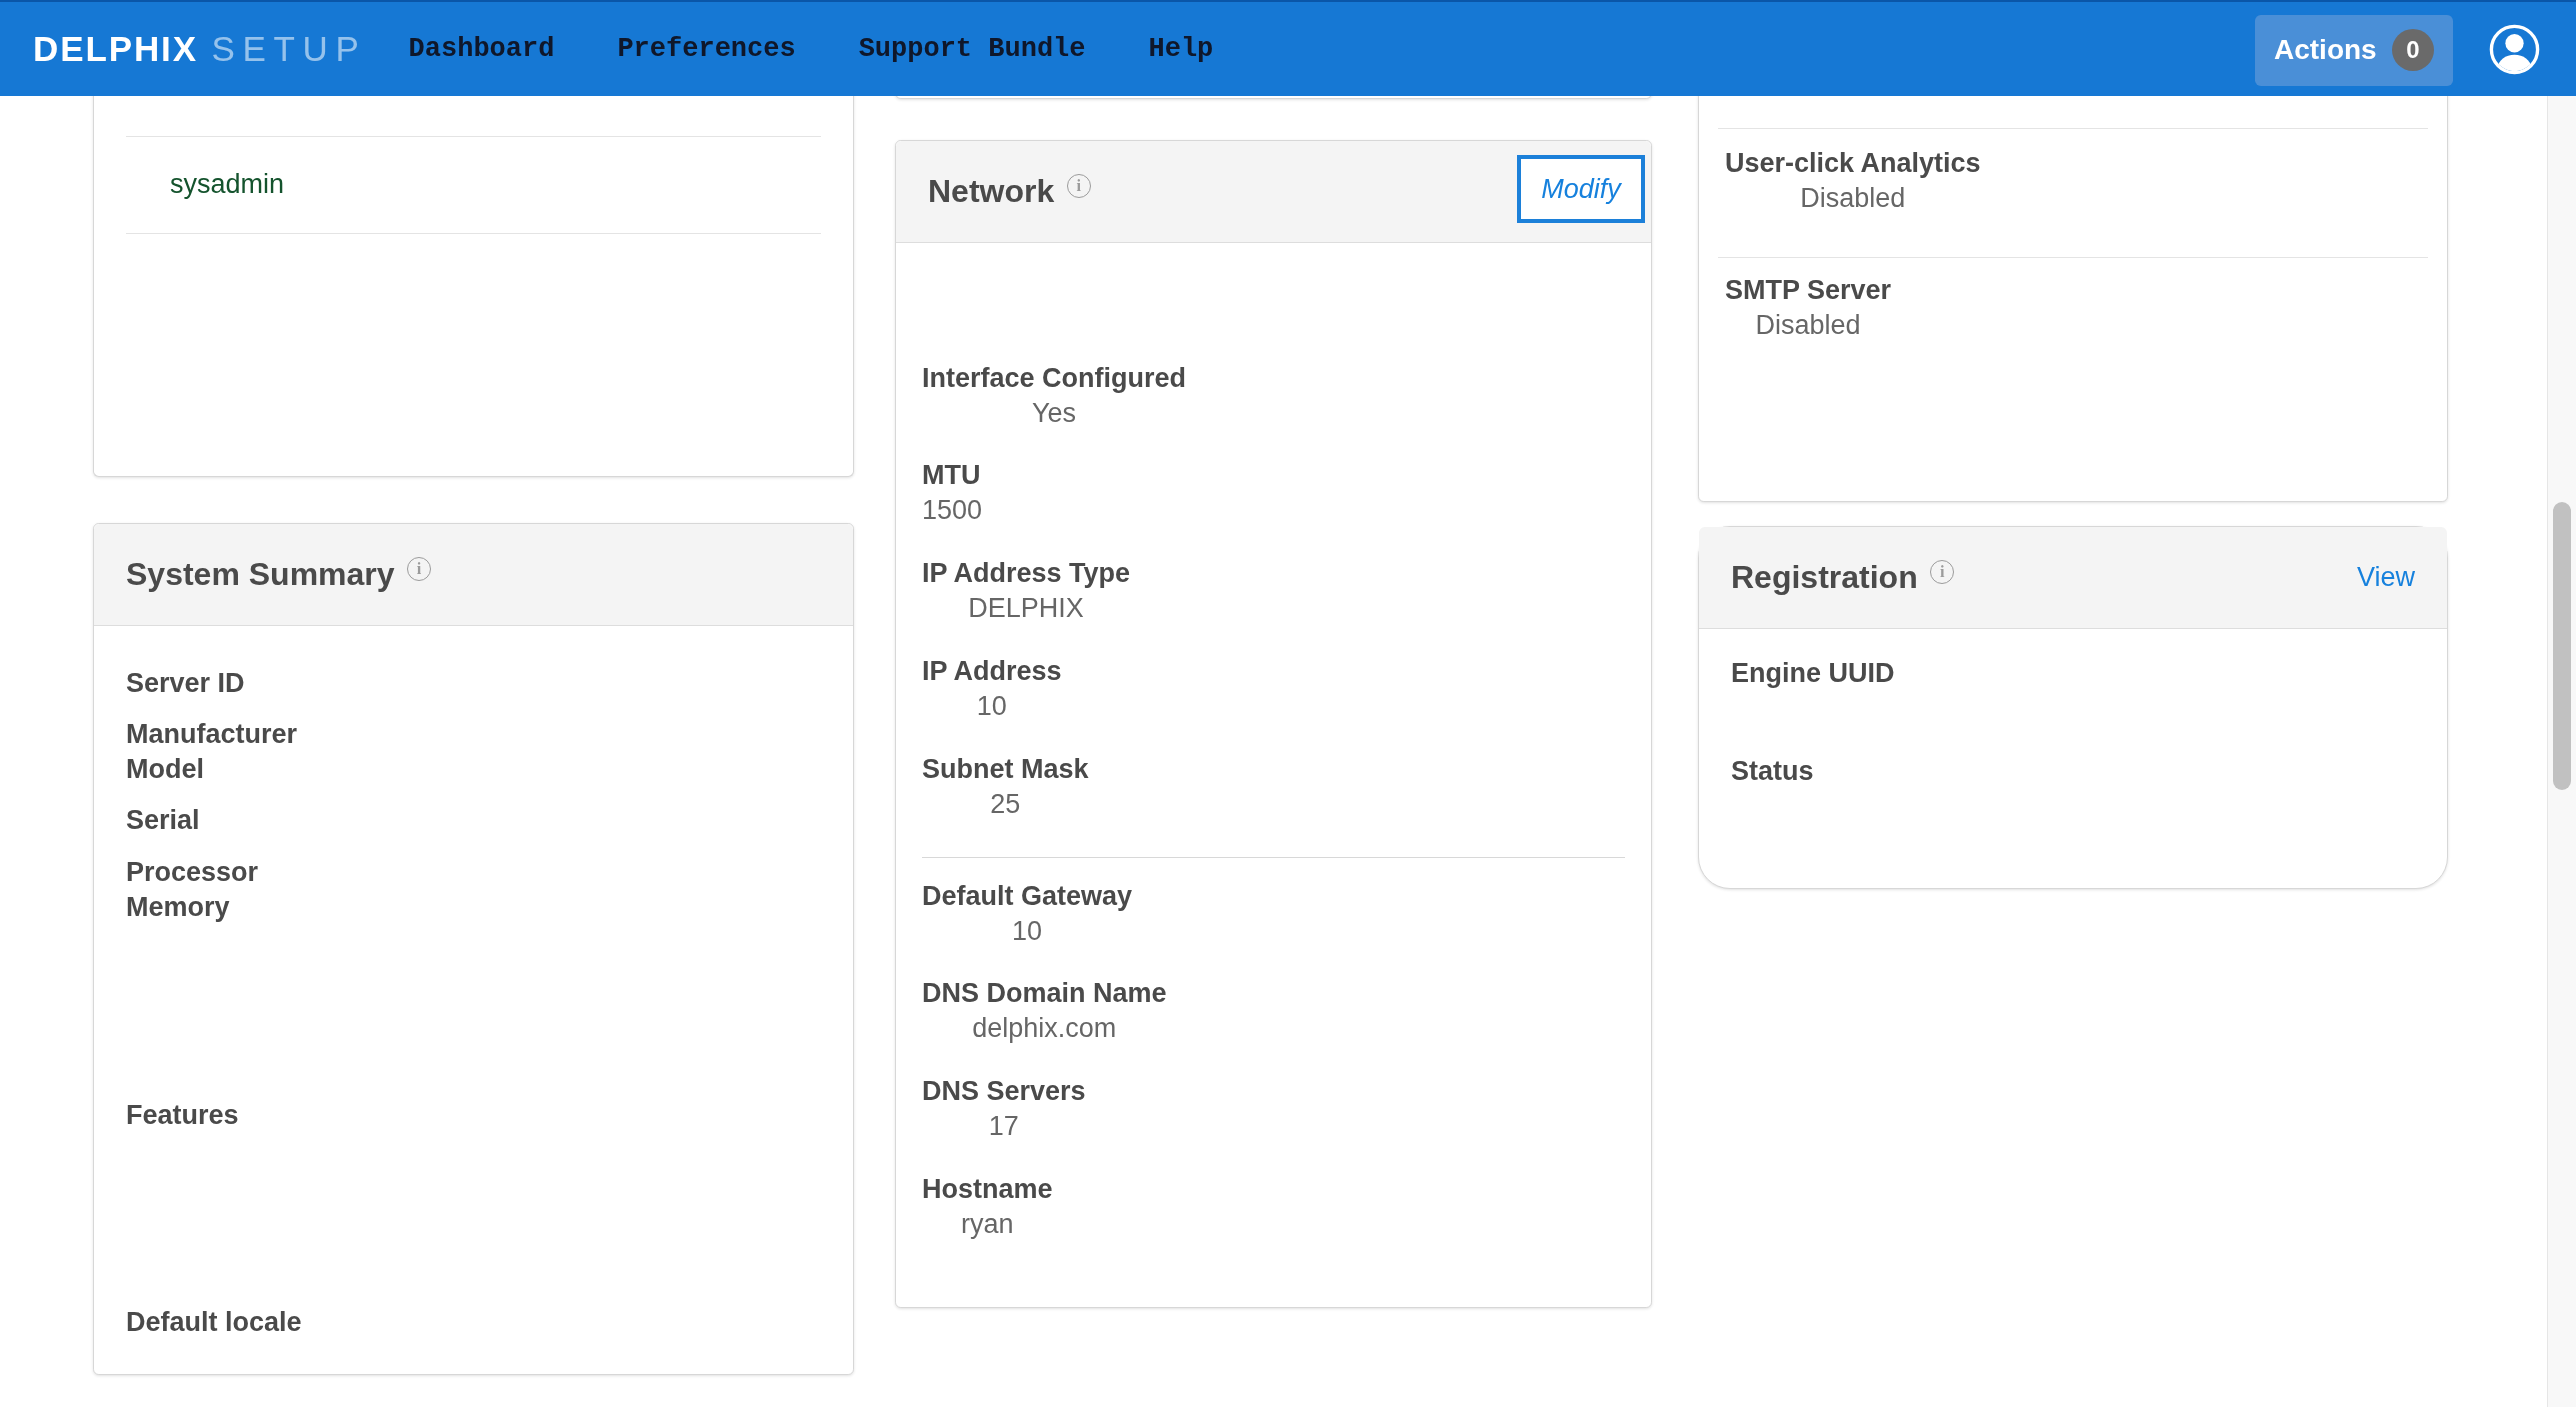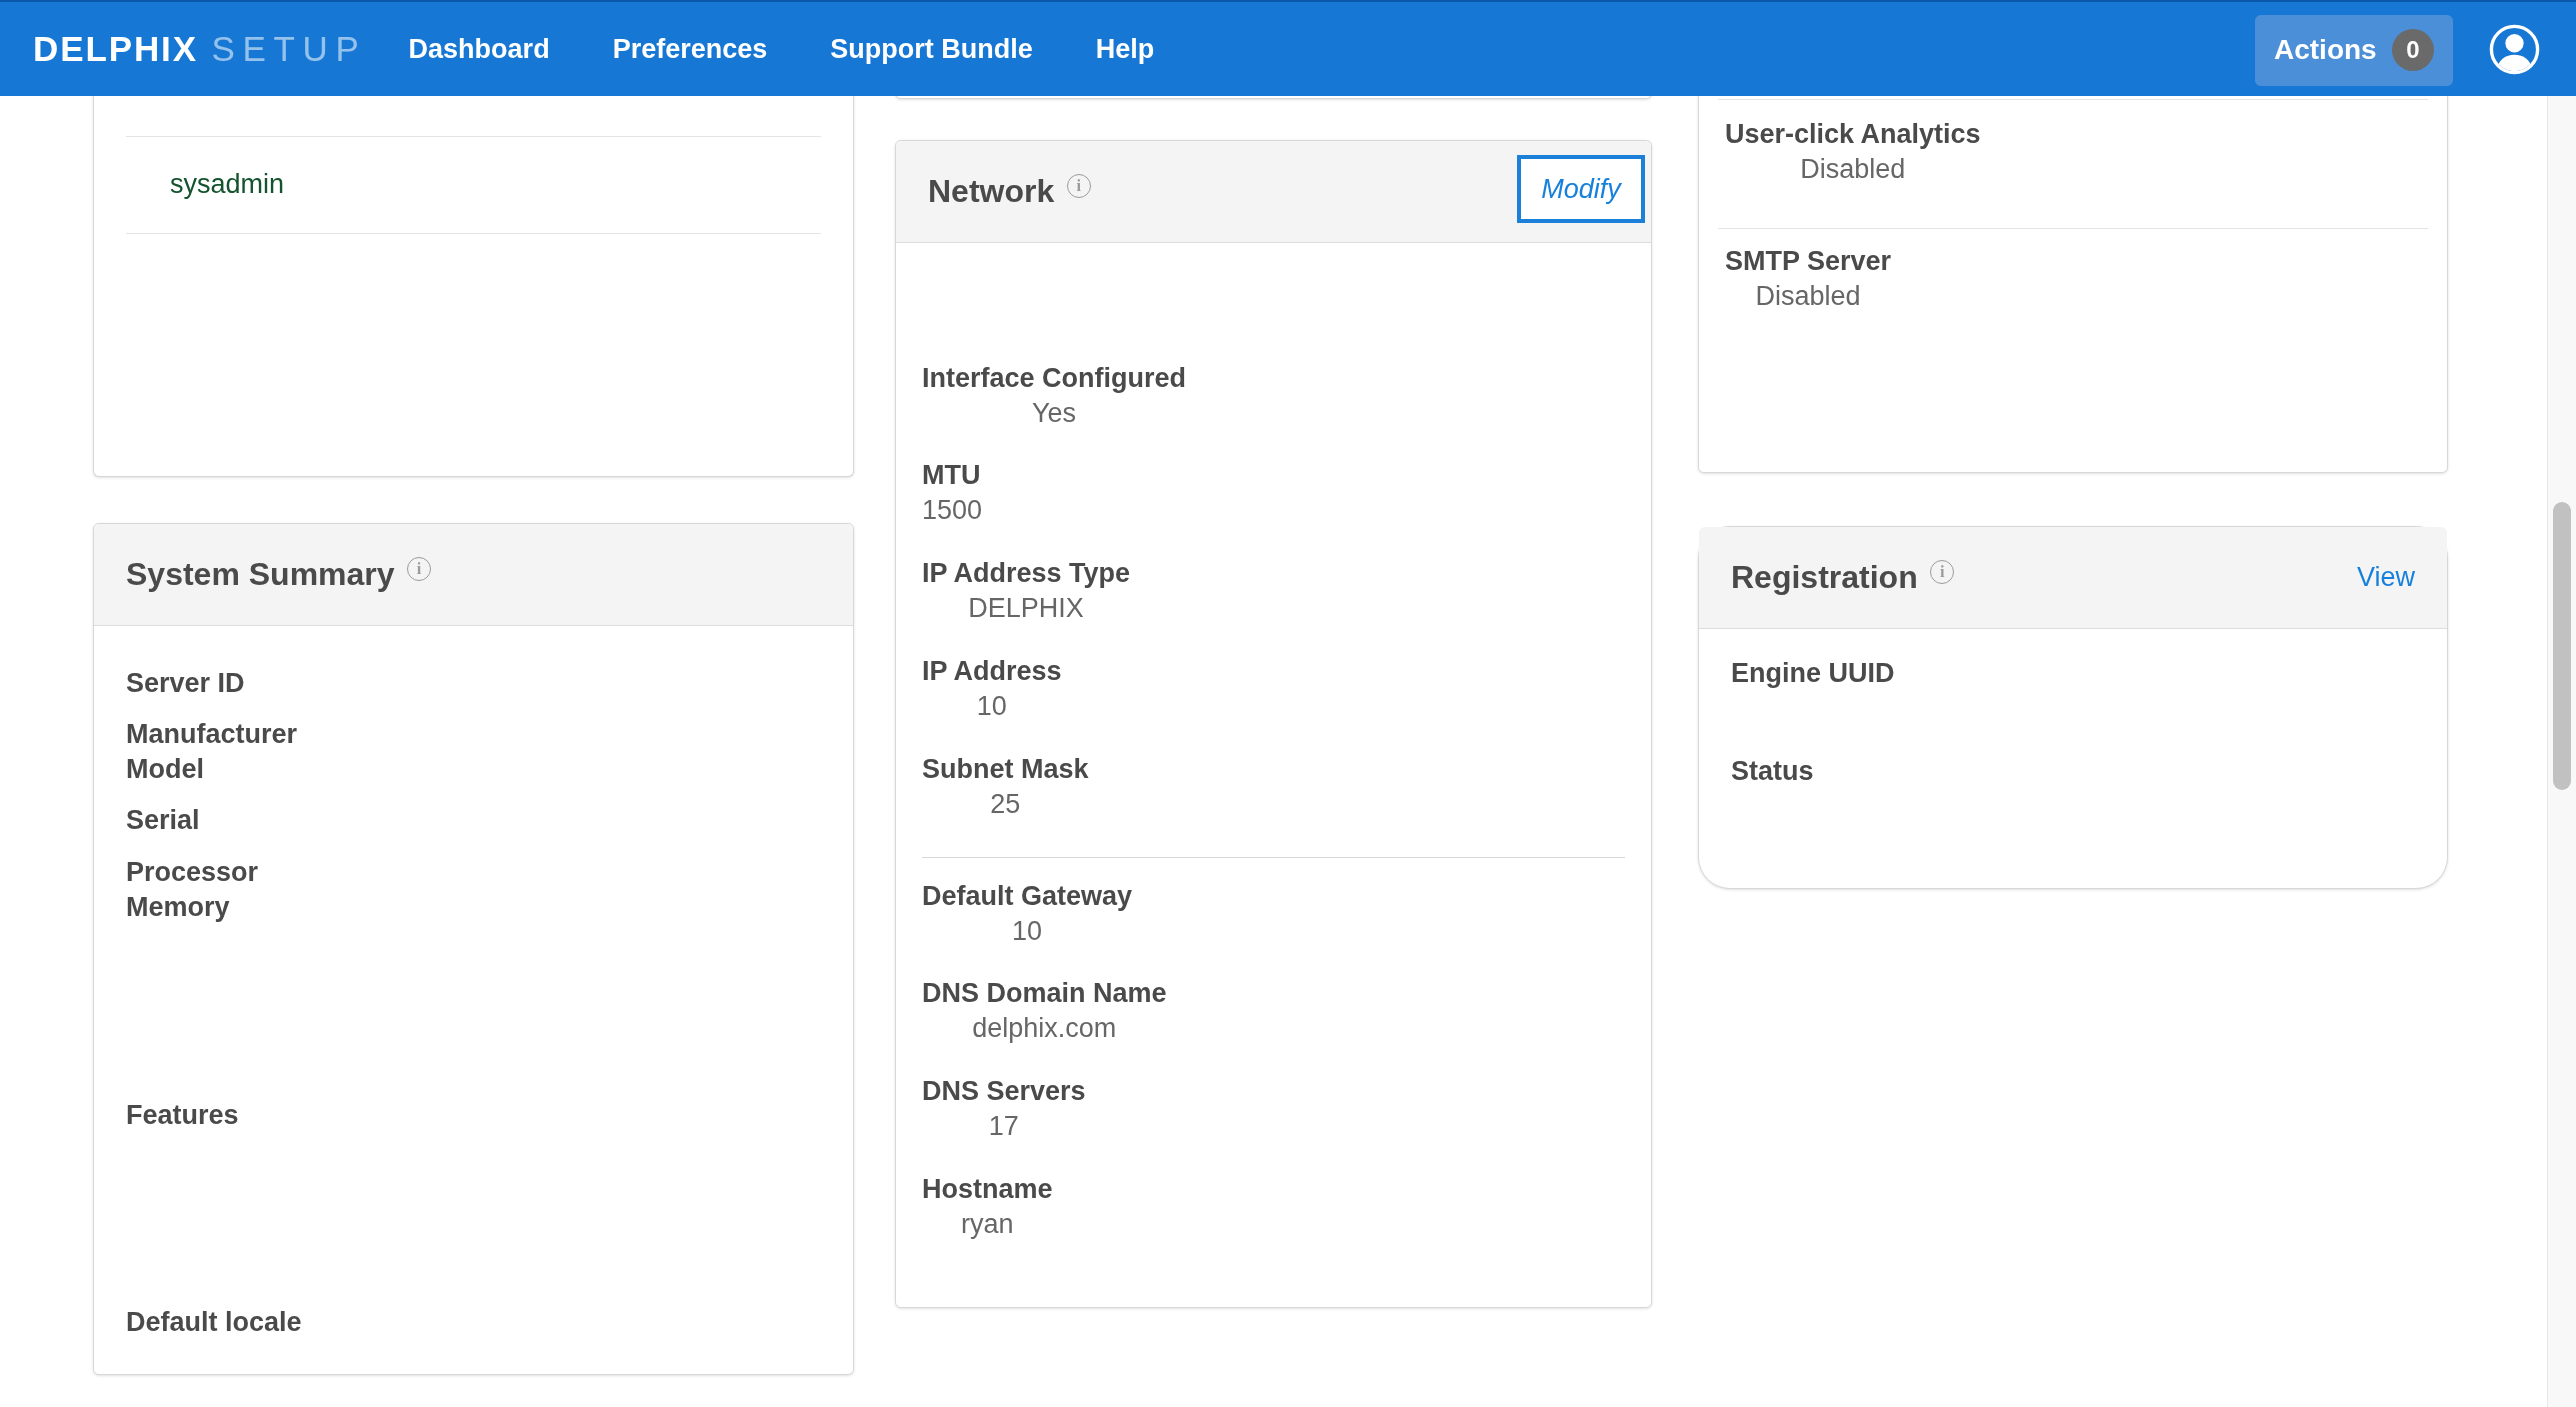--- a/index.html
+++ b/index.html
@@ -14,21 +14,21 @@
 
   
   .nav {
     position:absolute; left:0; top:0; width:2576px; height:96px;
     background:#1678d4; border-top:2.9px solid #0a56a8;
     display:flex; align-items:center; z-index:20;
   }
   .logo { margin-left:33px; font-size:35px; font-weight:bold; color:#ffffff; letter-spacing:1.9px; display:flex; align-items:baseline; }
   .logo .setup { color:rgba(255,255,255,0.55); font-weight:normal; letter-spacing:7.7px; margin-left:13.4px; }
   .nav-links { display:flex; gap:63px; margin-left:42px; }
-  .nav-link { font-size:27px; font-weight:bold; color:#ffffff; cursor:pointer; white-space:nowrap; }
+  .nav-link { font-size:27px; font-weight:bold; color:#0f172a; cursor:pointer; white-space:nowrap;font-family:Liberation Mono, monospace; }
   .actions-btn {
     position:absolute; right:123px; top:12.5px; width:198px; height:71px;
     background:#4a8fd7; border-radius:5.8px; border:none;
     display:flex; align-items:center; justify-content:center; gap:15.3px;
     color:#ffffff; font-size:28px; font-weight:bold; cursor:pointer;
   }
   .actions-badge {
     width:42px; height:42px; border-radius:50%; background:#6a6a6a;
     display:flex; align-items:center; justify-content:center;
     font-size:24px; font-weight:bold; color:#ffffff;
@@ -77,21 +77,21 @@
   .modify-btn {
     position:absolute; left:621px; top:14.4px; width:128px; height:68px;
     background:#ffffff; border:4.8px solid #1c80d9;
     color:#1681dd; font-size:27px;
     display:flex; align-items:center; justify-content:center; cursor:pointer;font-style:italic;
   }
   .nf { position:absolute; left:26px; }
   .card-network .hr-mid { position:absolute; left:26px; right:26px; top:716px; border-top:1px solid #d8d8d8; }
 
   
-  .card-notif { left:1698px; top:20px; width:750px; height:453px; border-radius:0 0 5.8px 5.8px;padding-left:44px; }
+  .card-notif { left:1698px; top:49px; width:750px; height:453px; border-radius:0 0 5.8px 5.8px;padding-left:44px; }
   .card-notif .hr1 { top:78px; left:19px; right:19px; }
   .card-notif .hr2 { top:207px; left:19px; right:19px; }
   .warning-text {
     position:absolute; left:26px; top:321px; width:695px;
     font-size:28px; line-height:35px; color:#9e9e9e;
   }
   .warning-icon { display:inline-block; vertical-align:-2.9px; margin-right:1px; }
 
   
   .card-reg { left:1698px; top:526px; width:750px; height:363px;border-radius:32px; }

